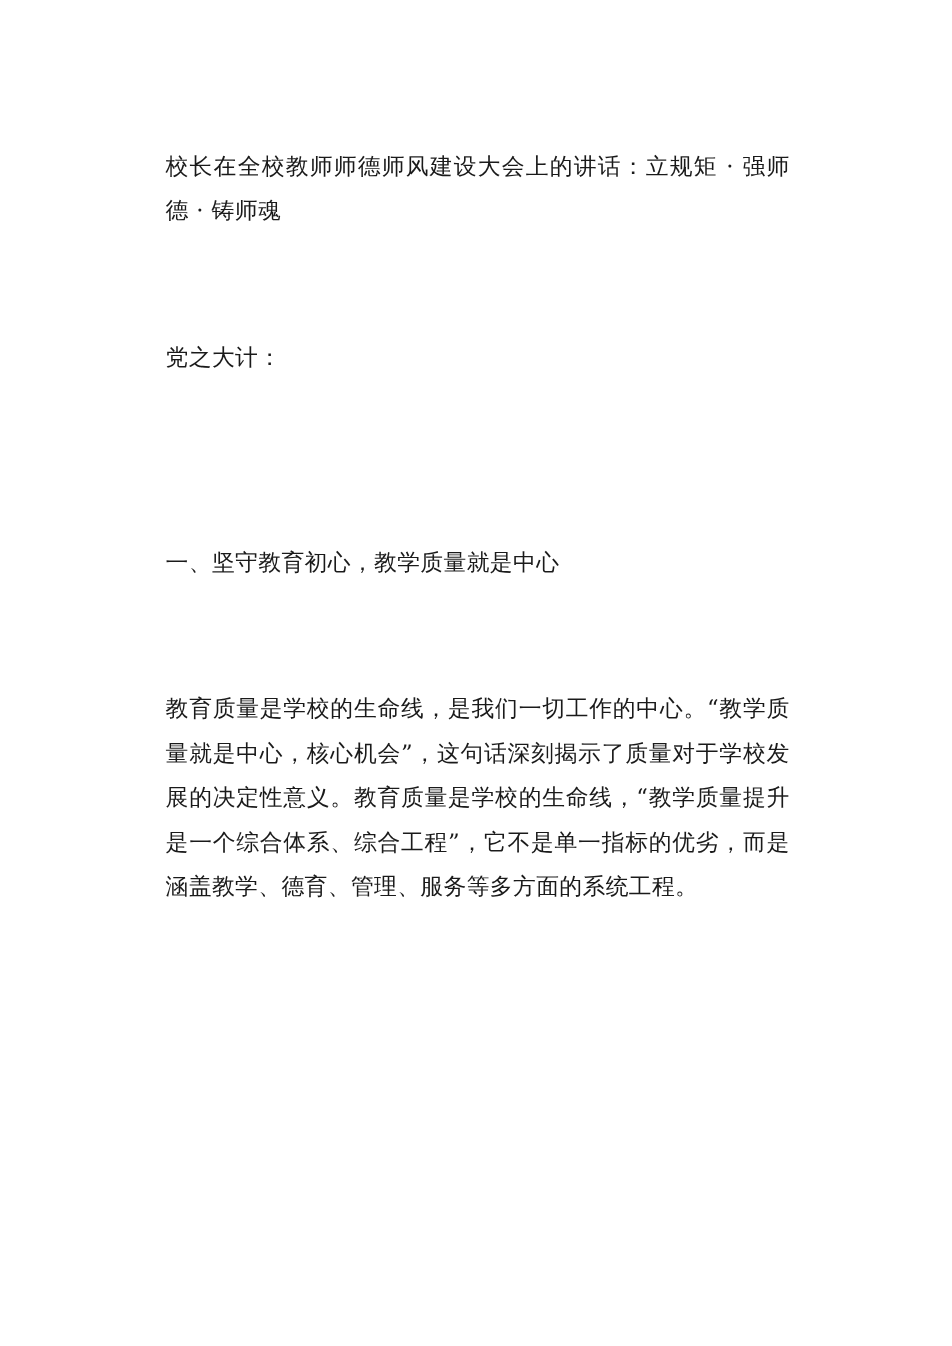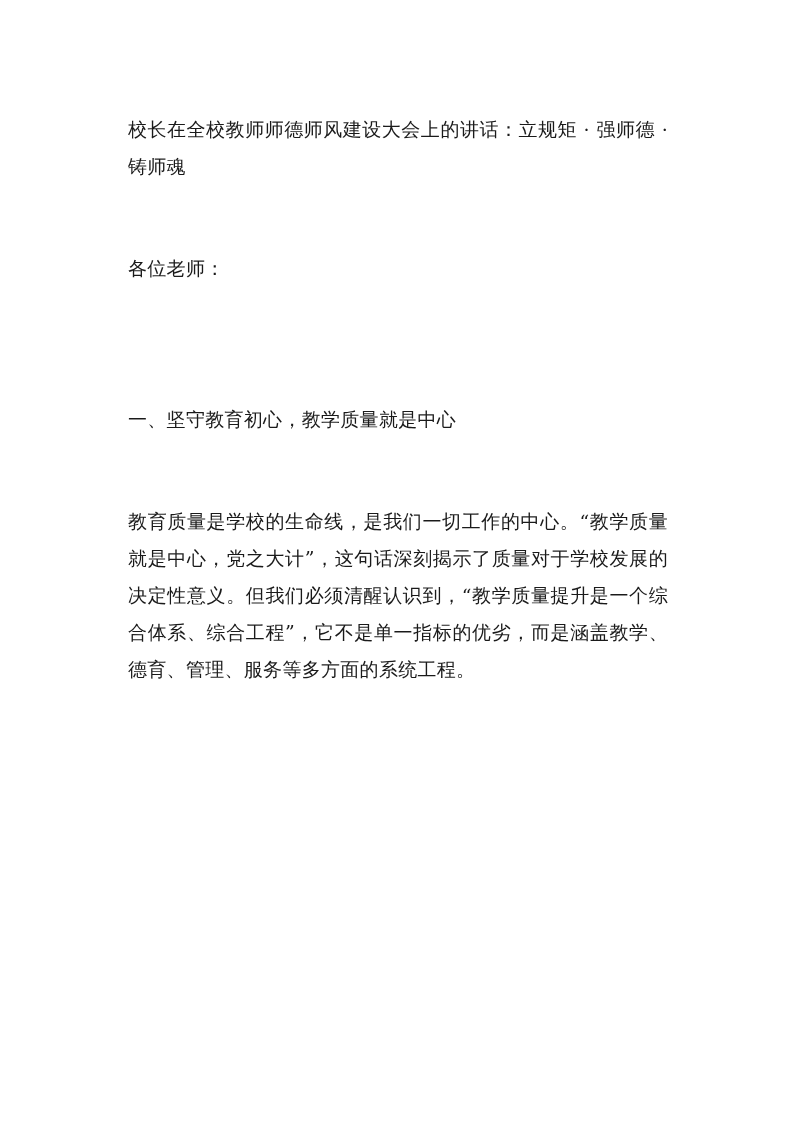--- a/index.html
+++ b/index.html
@@ -15,36 +15,36 @@
       font-family: "DejaVu Serif", "Liberation Serif", serif;
       color: #1a1a1a;
     }
     .page {
       position: absolute;
       left: 120px;
       top: 103px;
       width: 556px;
     }
     .para {
-      margin: 8px;
+      margin: 18px;
       font-size: 19px;
       line-height: 37px;
       text-align: justify;
       text-justify: inter-character;
       letter-spacing: 0.3px;
     }
     .gap {
       height: 49px;
     }
   </style>
 </head>
 <body>
 
 <div class="page">
   <p class="para">校长在全校教师师德师风建设大会上的讲话：立规矩 · 强师德 · 铸师魂</p>
   <div class="gap"></div>
-  <p class="para">各位老师：</p>
+  <p class="para">党之大计：</p>
   <div class="gap"></div>
   <div class="gap"></div>
   <p class="para">一、坚守教育初心，教学质量就是中心</p>
   <div class="gap"></div>
-  <p class="para">教育质量是学校的生命线，是我们一切工作的中心。“教学质量就是中心，党之大计”，这句话深刻揭示了质量对于学校发展的决定性意义。但我们必须清醒认识到，“教学质量提升是一个综合体系、综合工程”，它不是单一指标的优劣，而是涵盖教学、德育、管理、服务等多方面的系统工程。</p>
+  <p class="para">教育质量是学校的生命线，是我们一切工作的中心。“教学质量就是中心，核心机会”，这句话深刻揭示了质量对于学校发展的决定性意义。教育质量是学校的生命线，“教学质量提升是一个综合体系、综合工程”，它不是单一指标的优劣，而是涵盖教学、德育、管理、服务等多方面的系统工程。</p>
 </div>
 
 </body></html>

